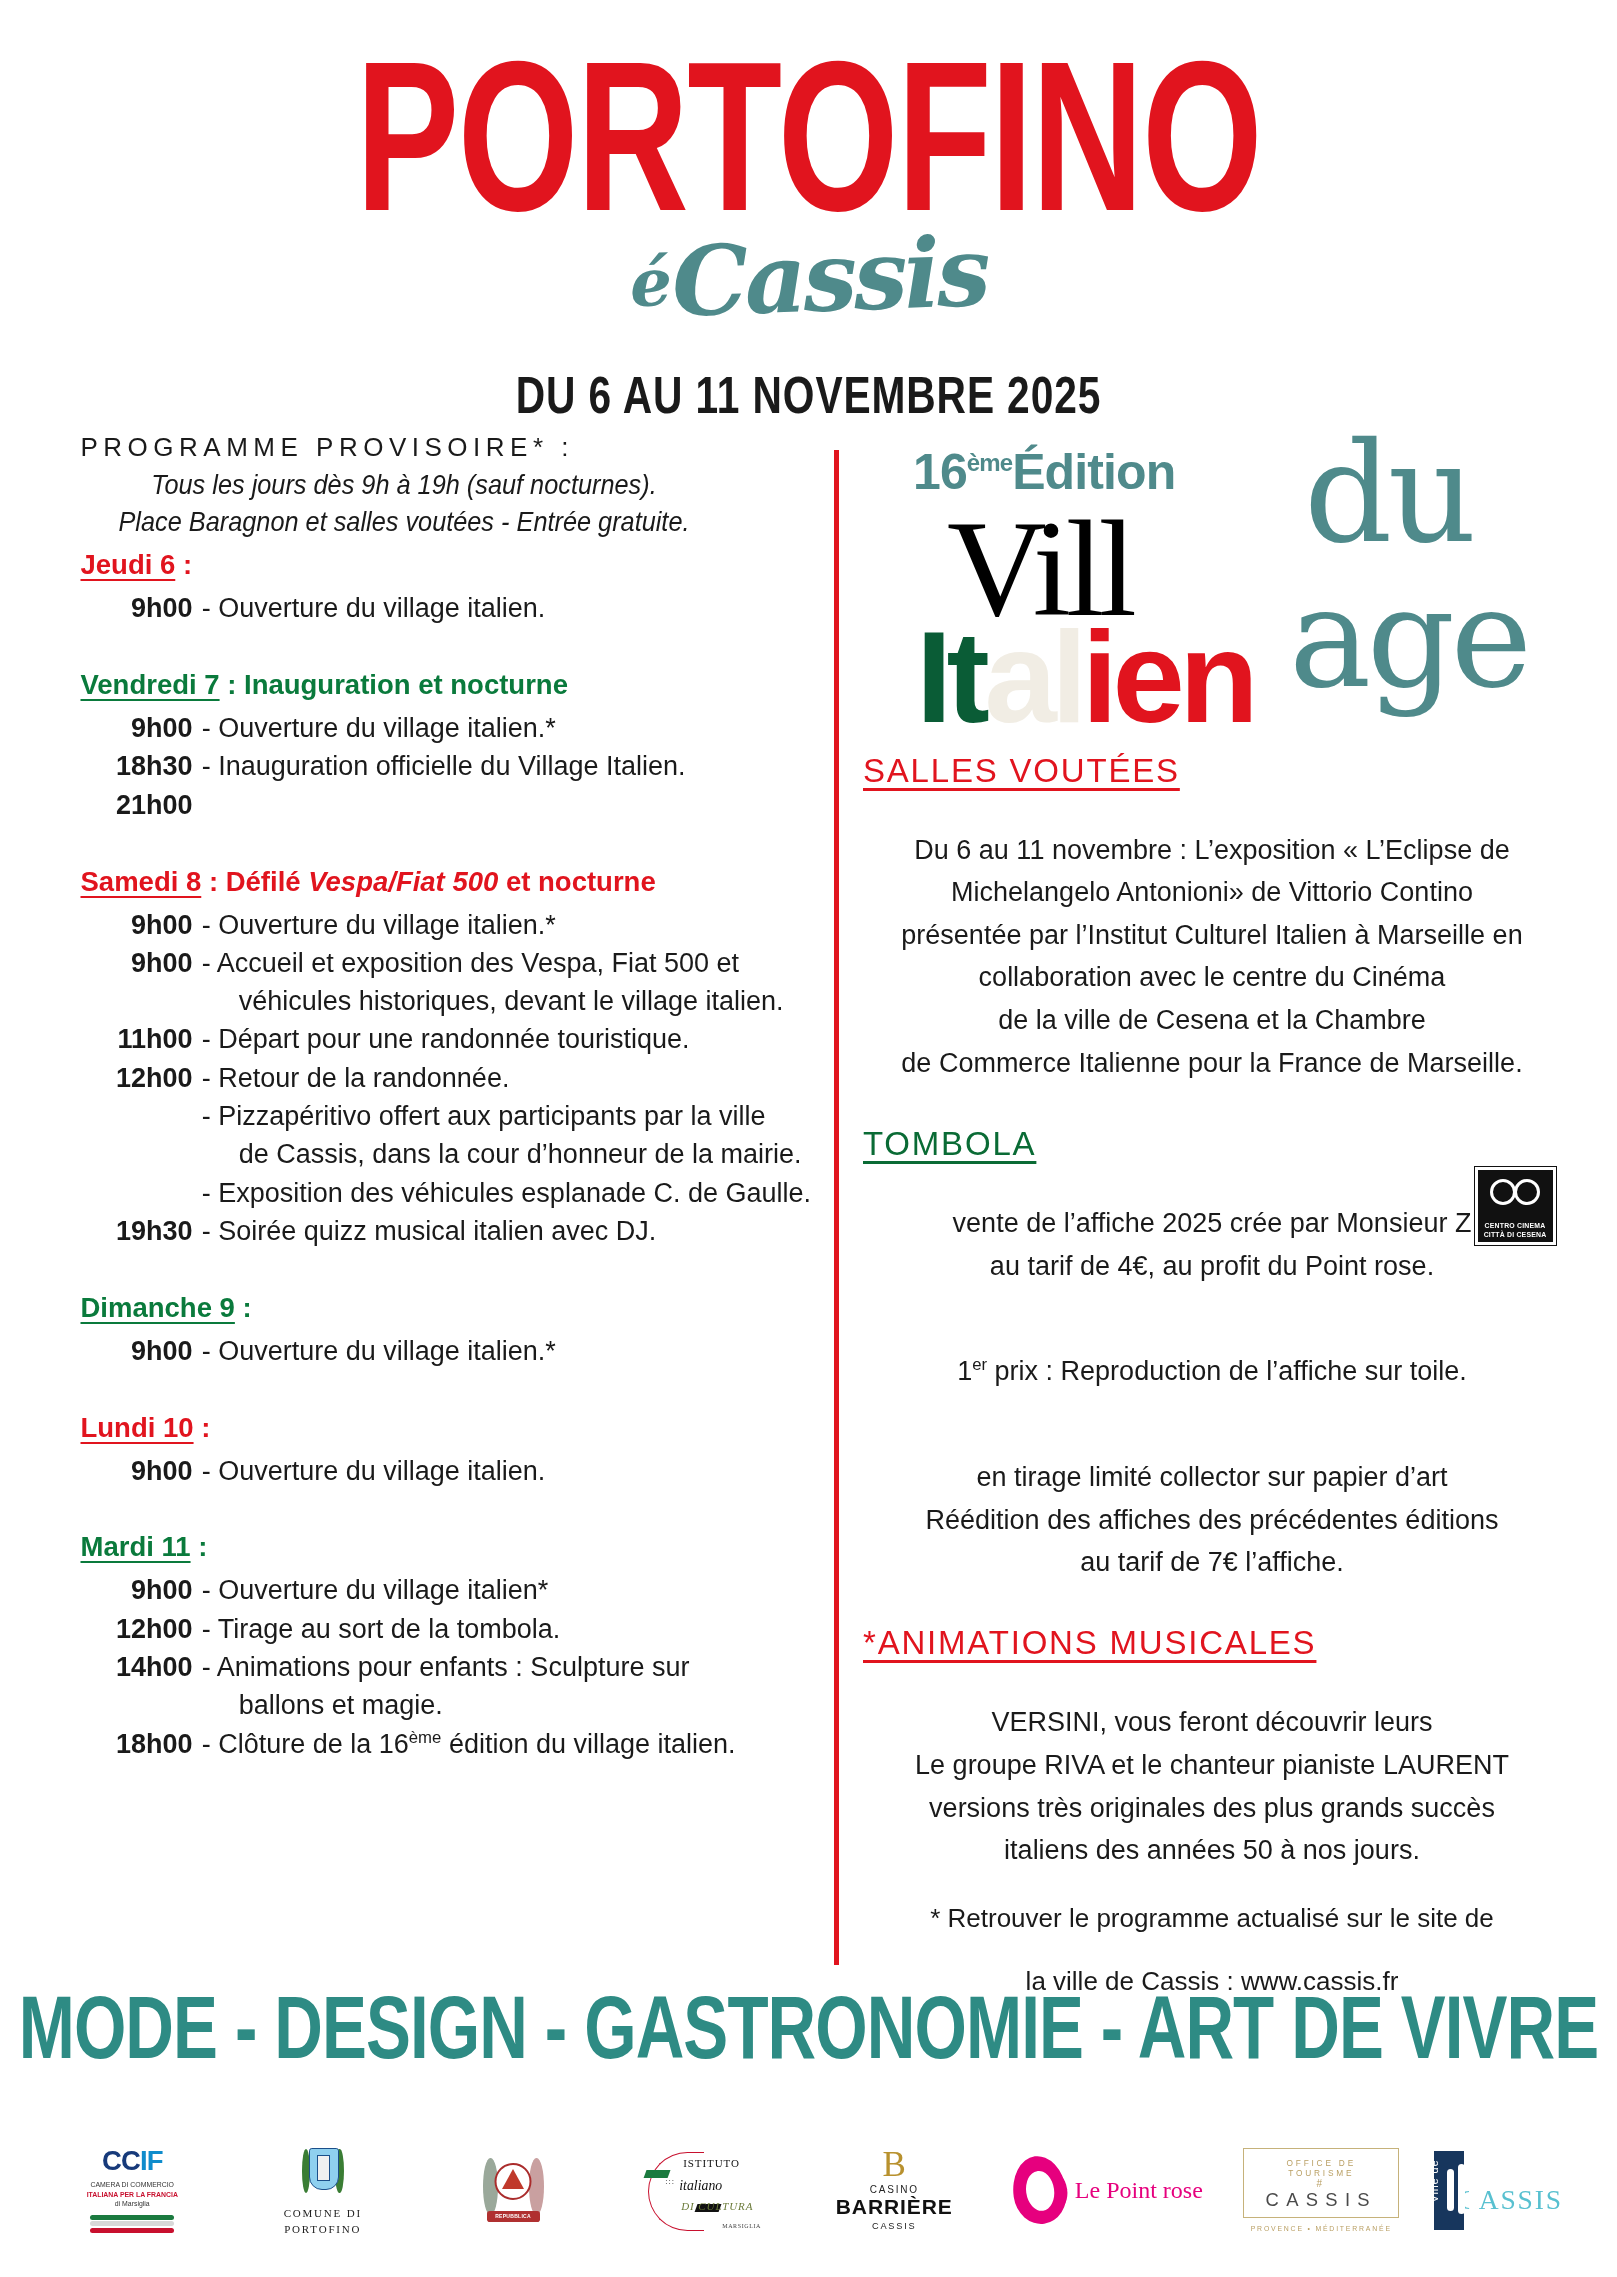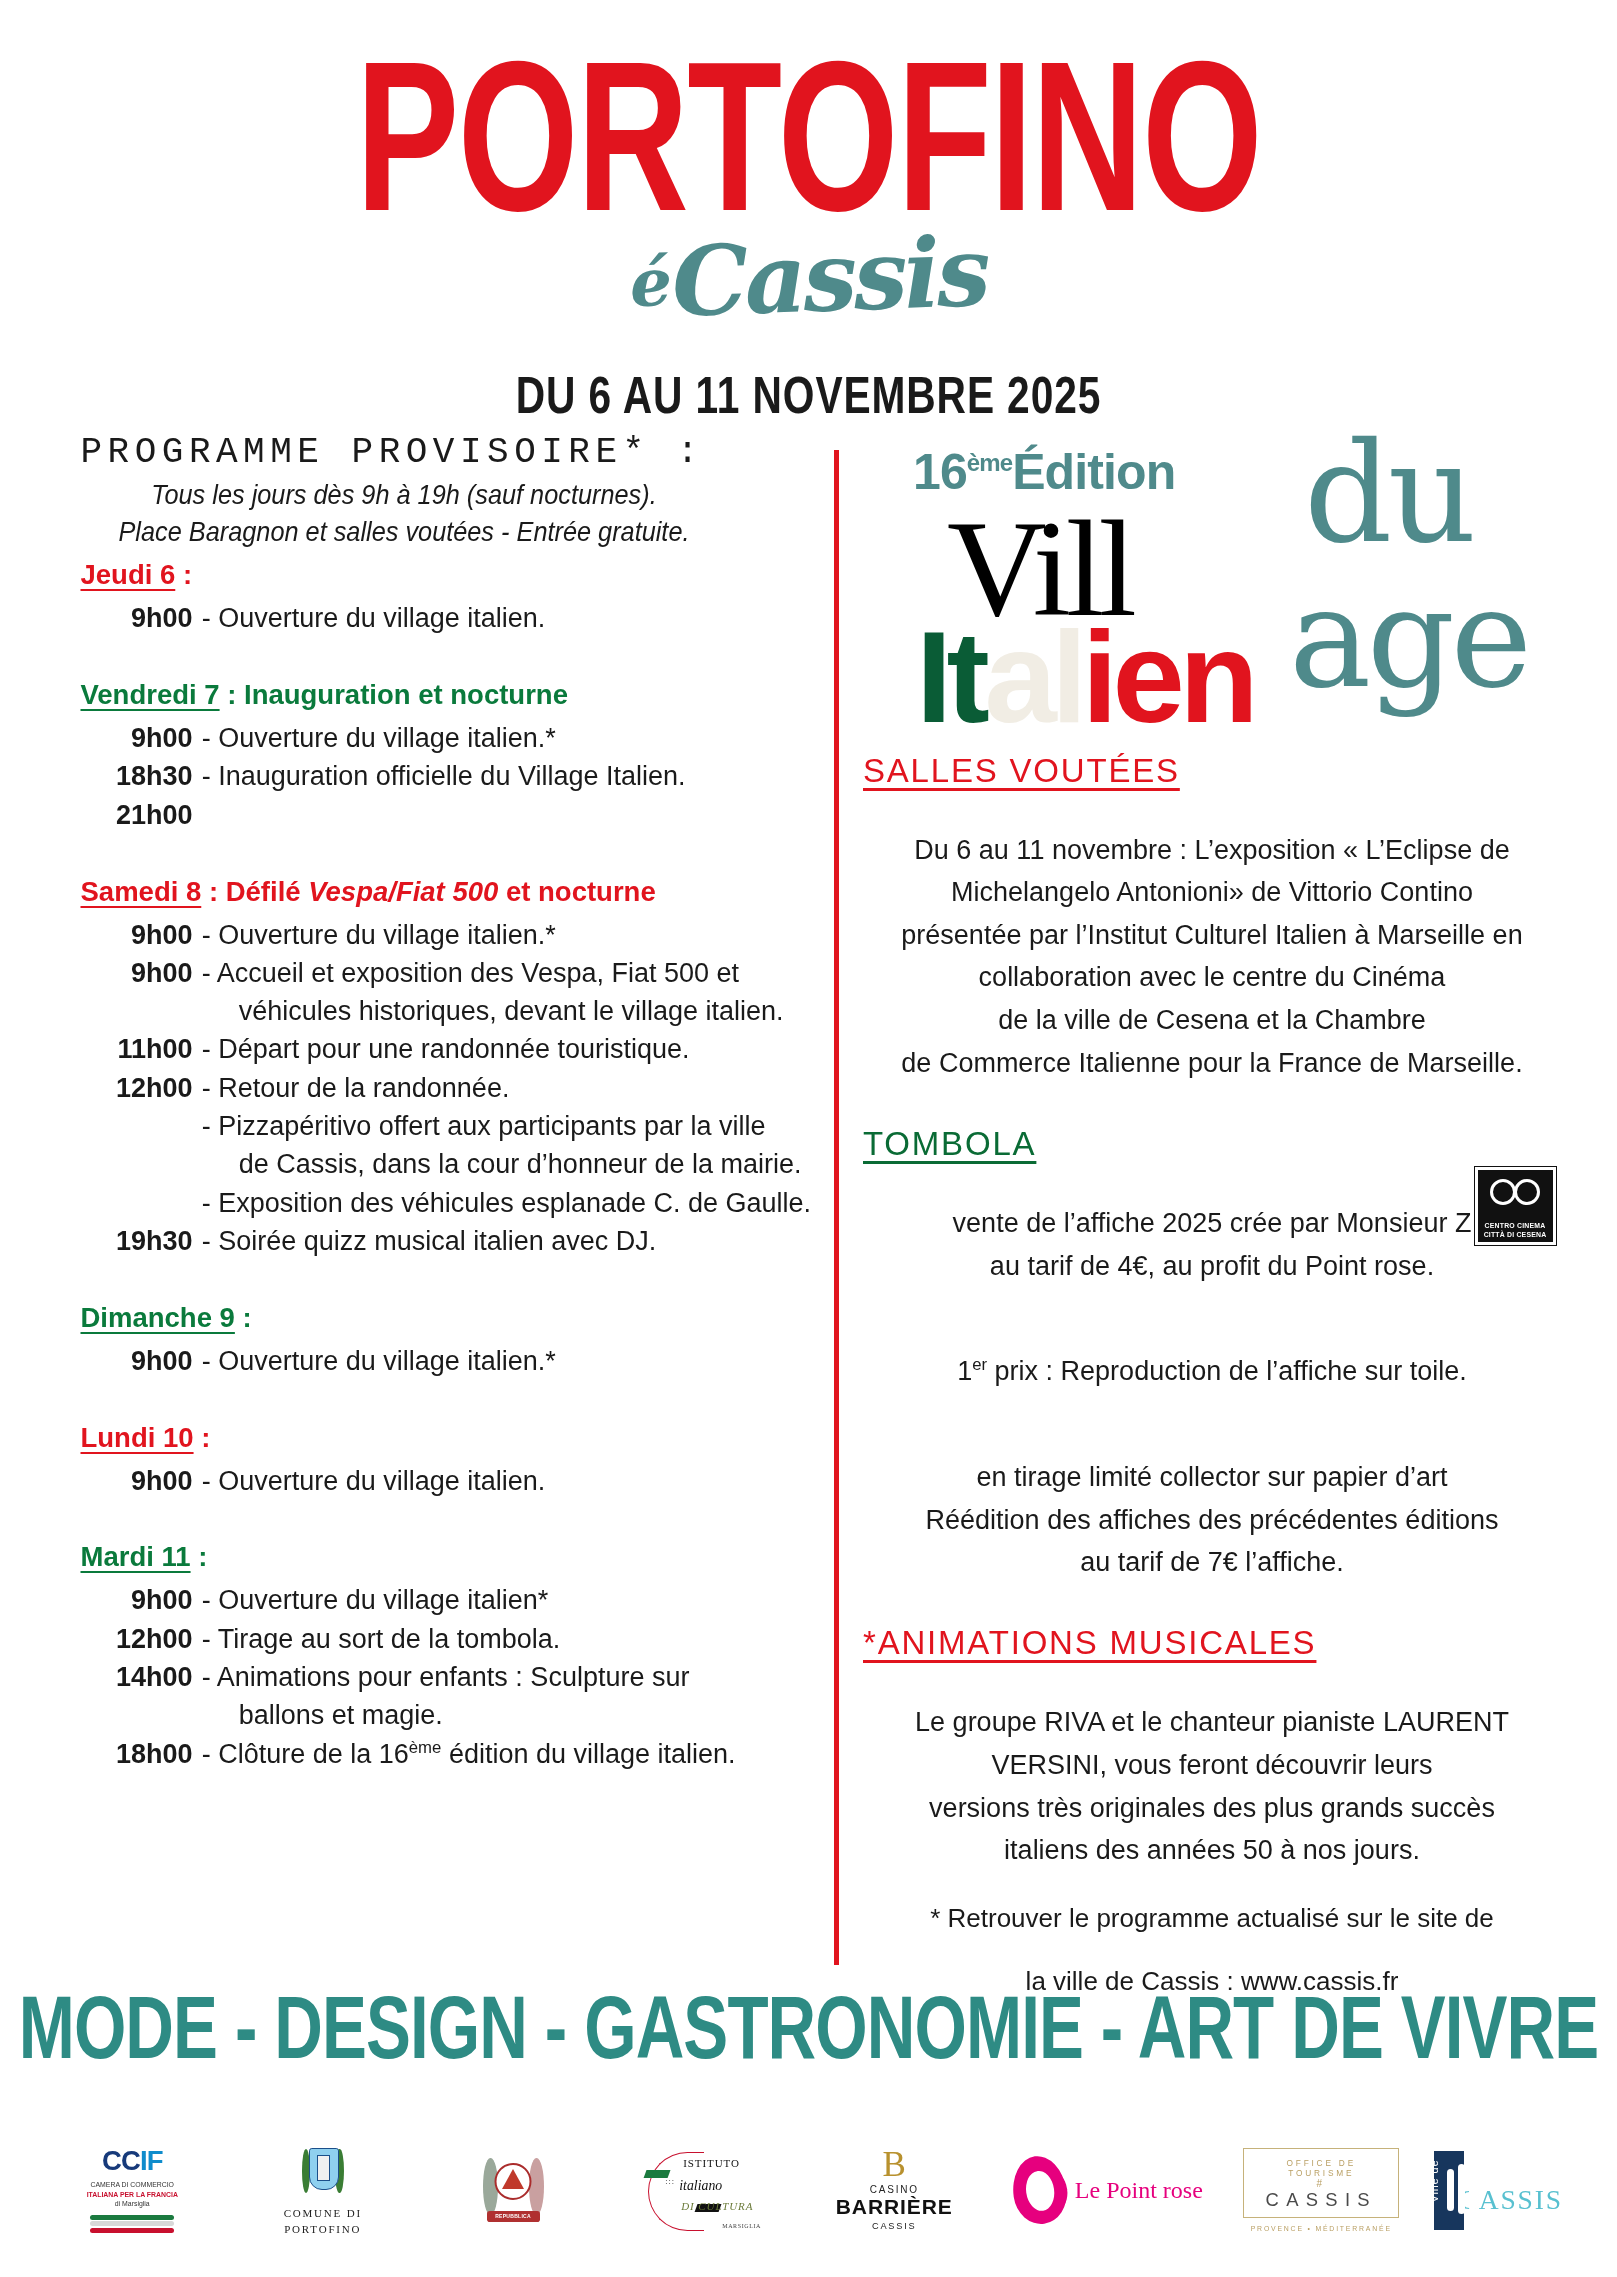--- a/index.html
+++ b/index.html
@@ -37,23 +37,22 @@
   .columns{position:absolute;top:432px;left:0;width:1617px;height:1524px;}
   .divider{
     position:absolute;left:834px;top:18.4px;width:4.6px;height:1515px;
     background:#e1141e;
   }
   .col-left{position:absolute;left:64px;top:0;width:753px;}
   .col-right{position:absolute;left:863px;top:0;width:698px;}
 
   
   .prog-title{
-    font-weight:400;font-size:36px;letter-spacing:5.5px;color:#1a1a1a;
+    font-weight:400;font-size:26px;letter-spacing:5.5px;color:#1a1a1a;
     margin:0 0 3.7px 16.5px;
-    font-family:Liberation Mono, monospace;
   }
   .prog-sub{
     font-style:italic;font-size:27.5px;line-height:1.28;color:#1a1a1a;
     text-align:center;margin:0 73px 5.5px 0;
     transform:scaleX(.92);transform-origin:center;
   }
   .day-block{margin-top:5.5px;}
   .day-head{
     font-weight:700;font-size:27.5px;margin:0 0 3.7px 16.5px;line-height:1.5;
   }
@@ -444,22 +443,22 @@
       <div class="spacer"></div>
       <div class="body-c" id="tombola-b-host">
           <p>en tirage limité collector sur papier d’art</p>
           <p>Réédition des affiches des précédentes éditions</p>
           <p>au tarif de 7€ l’affiche.</p>
         </div>
 
       <div class="spacer"></div>
       <div class="sec-title red">*ANIMATIONS  MUSICALES</div>
       <div class="body-c" id="anim-host">
+          <p>VERSINI, vous feront découvrir leurs</p>
           <p>Le groupe RIVA et le chanteur pianiste LAURENT</p>
-          <p>VERSINI, vous feront découvrir leurs</p>
           <p>versions très originales des plus grands succès</p>
           <p>italiens des années 50 à nos jours.</p>
         </div>
 
       <div class="footnote" id="footnote-host">
           <p>* Retrouver le programme actualisé sur le site de</p>
           <p>la ville de Cassis : www.cassis.fr</p>
         </div>
     </div>
   </div>

